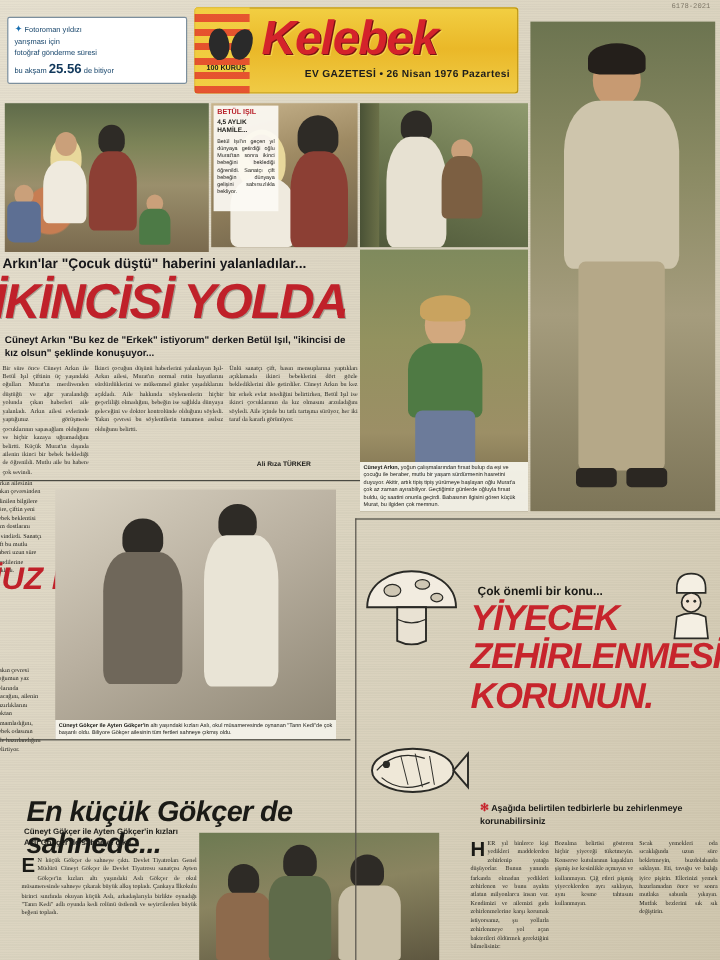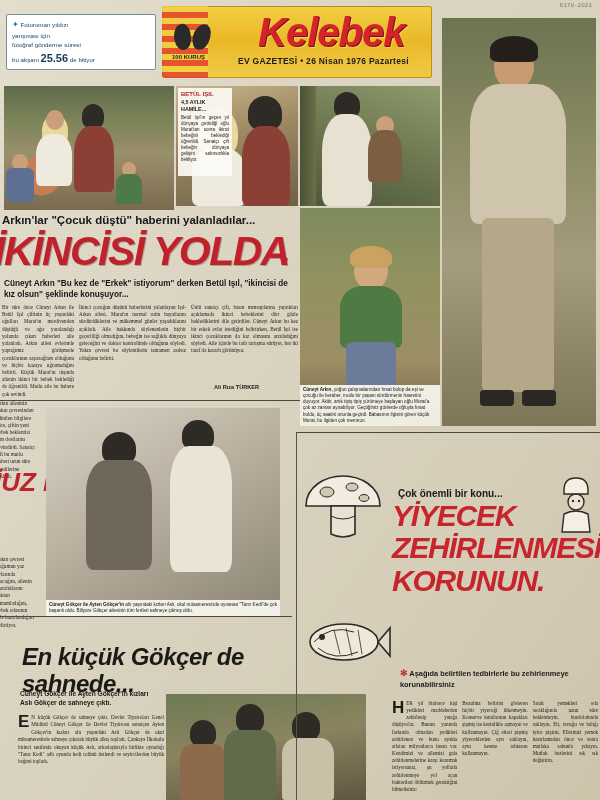--- a/index.html
+++ b/index.html
@@ -51,24 +51,23 @@
   .butterfly:before{left:0;transform:rotate(-12deg);}
   .butterfly:after{right:0;transform:rotate(12deg);}
   .kurus{position:absolute;left:10px;top:48px;font-family:"Liberation Sans",sans-serif;
     font-size:6px;font-weight:bold;color:#1b1b1b;}
   .logo-title{
     position:absolute;left:56px;top:4px;
     font-family:"Liberation Sans", sans-serif;
     font-size:40px;font-weight:bold;font-style:italic;letter-spacing:-1px;
     color:#d4232b;
     text-shadow:1px 1px 0 #7a1114, 2px 2px 0 #f3d24a;
-    margin-left:40px;
   }
   .logo-sub{
-    position:absolute;left:40px;top:50px;
+    position:absolute;left:56px;top:50px;
     font-family:"Liberation Sans", sans-serif;
     font-size:8.5px;font-weight:bold;color:#1c1c1c;letter-spacing:.3px;padding-left:36px;
   }
   .top-right-code{
     position:absolute;right:8px;top:2px;font-family:"Liberation Mono",monospace;
     font-size:6px;color:#6a6354;opacity:.8;
   }
   
   .ph{position:absolute;overflow:hidden;background:#8d8679;}
   .ph .cap{
@@ -151,21 +150,21 @@
     font-family:"Liberation Sans",sans-serif;font-size:26px;font-weight:bold;font-style:italic;
     color:#c0212a;line-height:.95;
   }
   
   .sec-rule{position:absolute;background:#4a4a42;height:1px;}
   .sanat-kicker{
     position:absolute;left:40px;top:620px;width:240px;text-align:center;
     font-family:"Liberation Sans",sans-serif;font-size:8.5px;font-weight:bold;color:#1b1b18;
   }
   .gokcer-head{
-    position:absolute;left:22px;top:644px;width:250px;
+    position:absolute;left:22px;top:664px;width:250px;
     font-family:"Liberation Sans",sans-serif;
     font-size:24px;font-weight:bold;font-style:italic;color:#1a1a16;
     line-height:1.12;letter-spacing:-.5px;
   }
   .gokcer-sub{
     position:absolute;left:20px;top:690px;width:140px;
     font-family:"Liberation Sans",sans-serif;font-size:6.6px;font-weight:bold;
     line-height:1.35;color:#1b1b18;
   }
   .gokcer-body{

